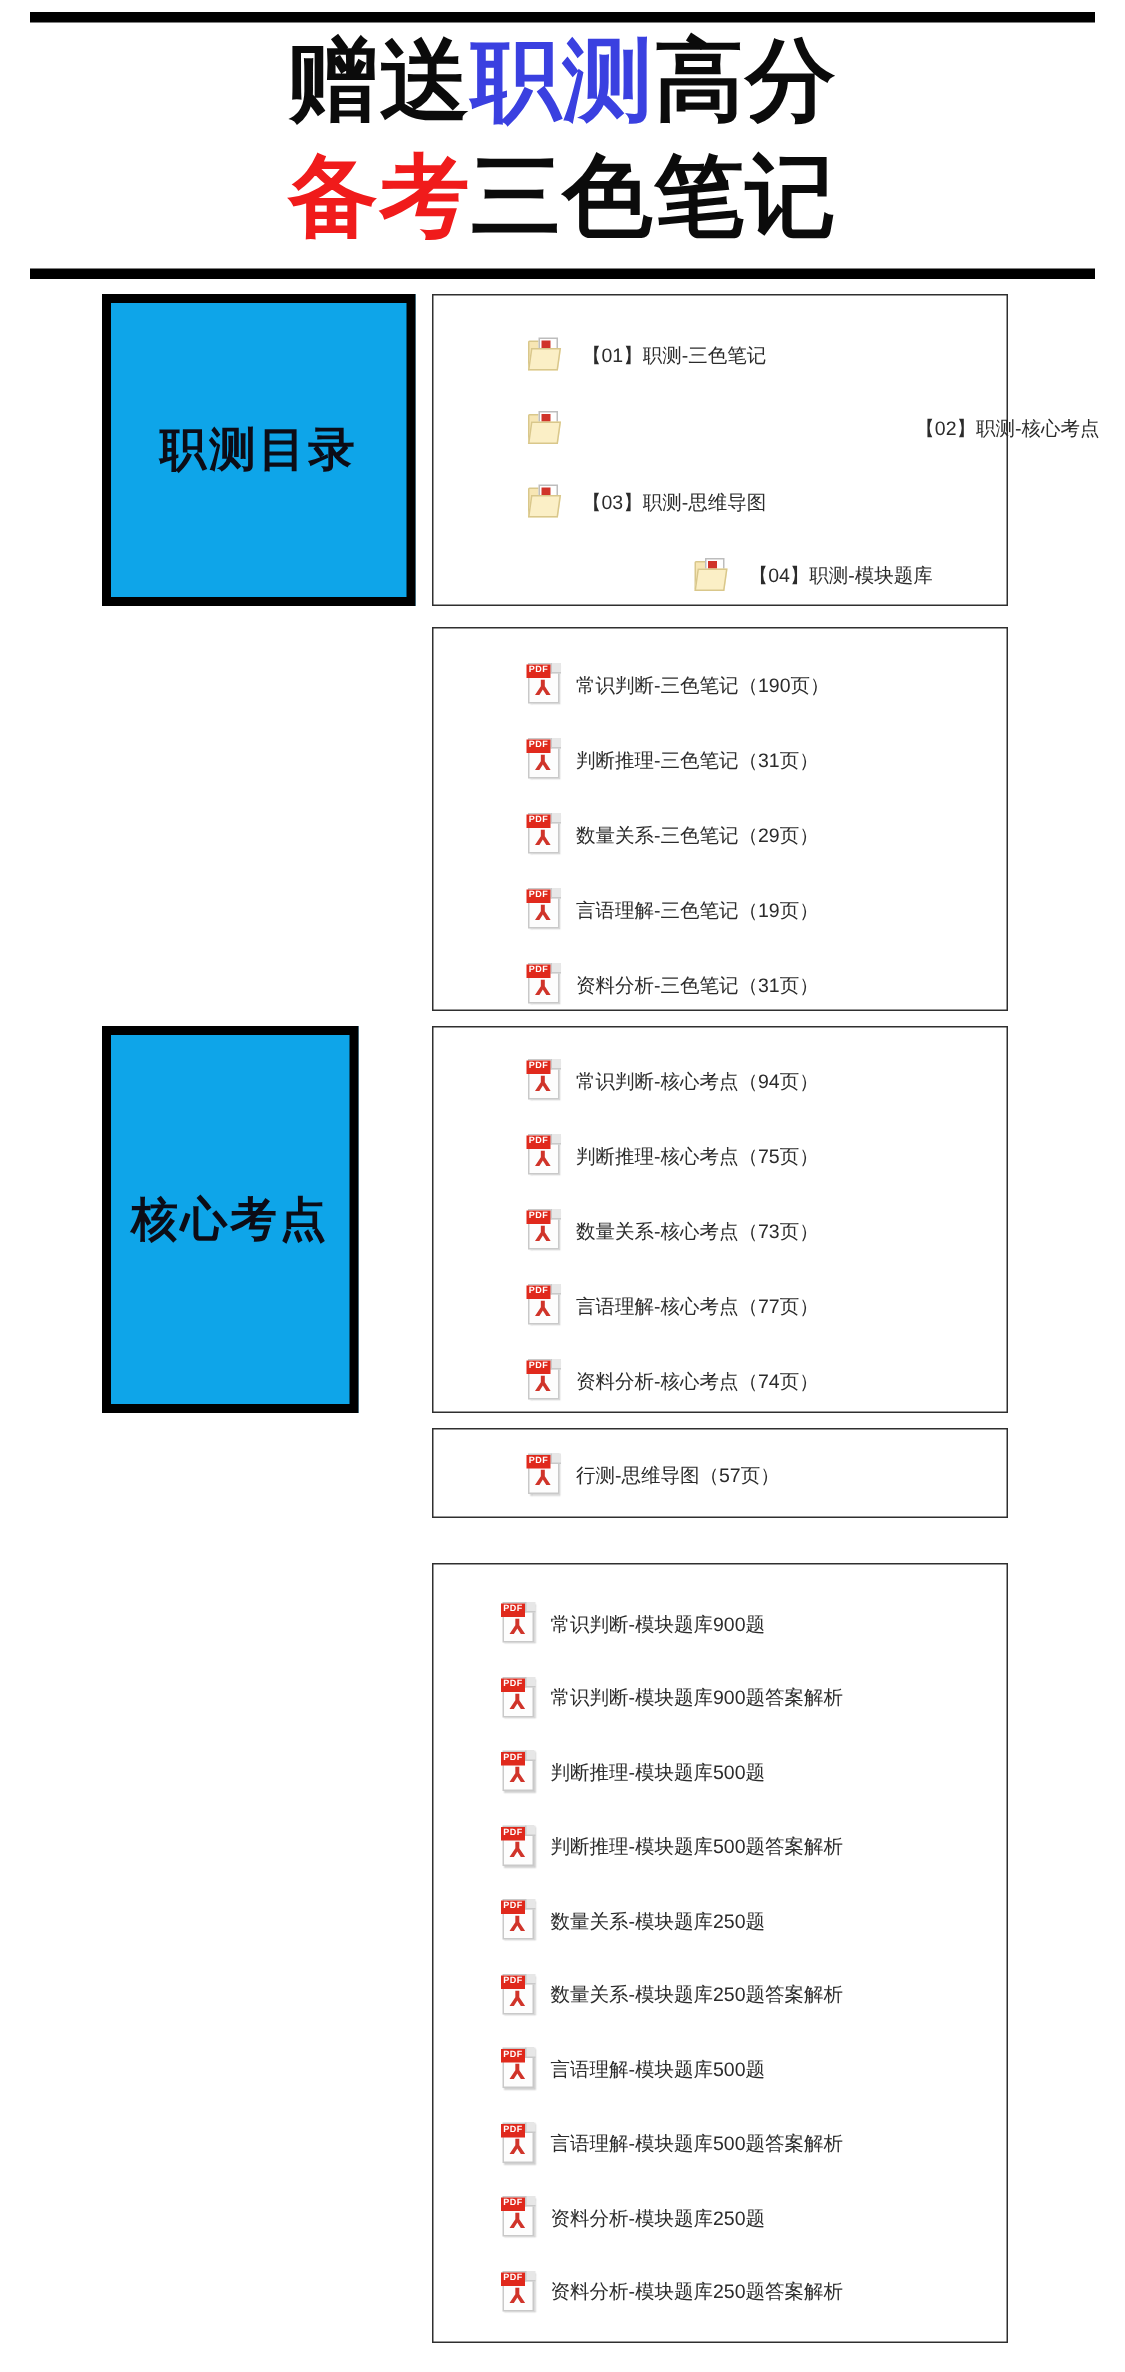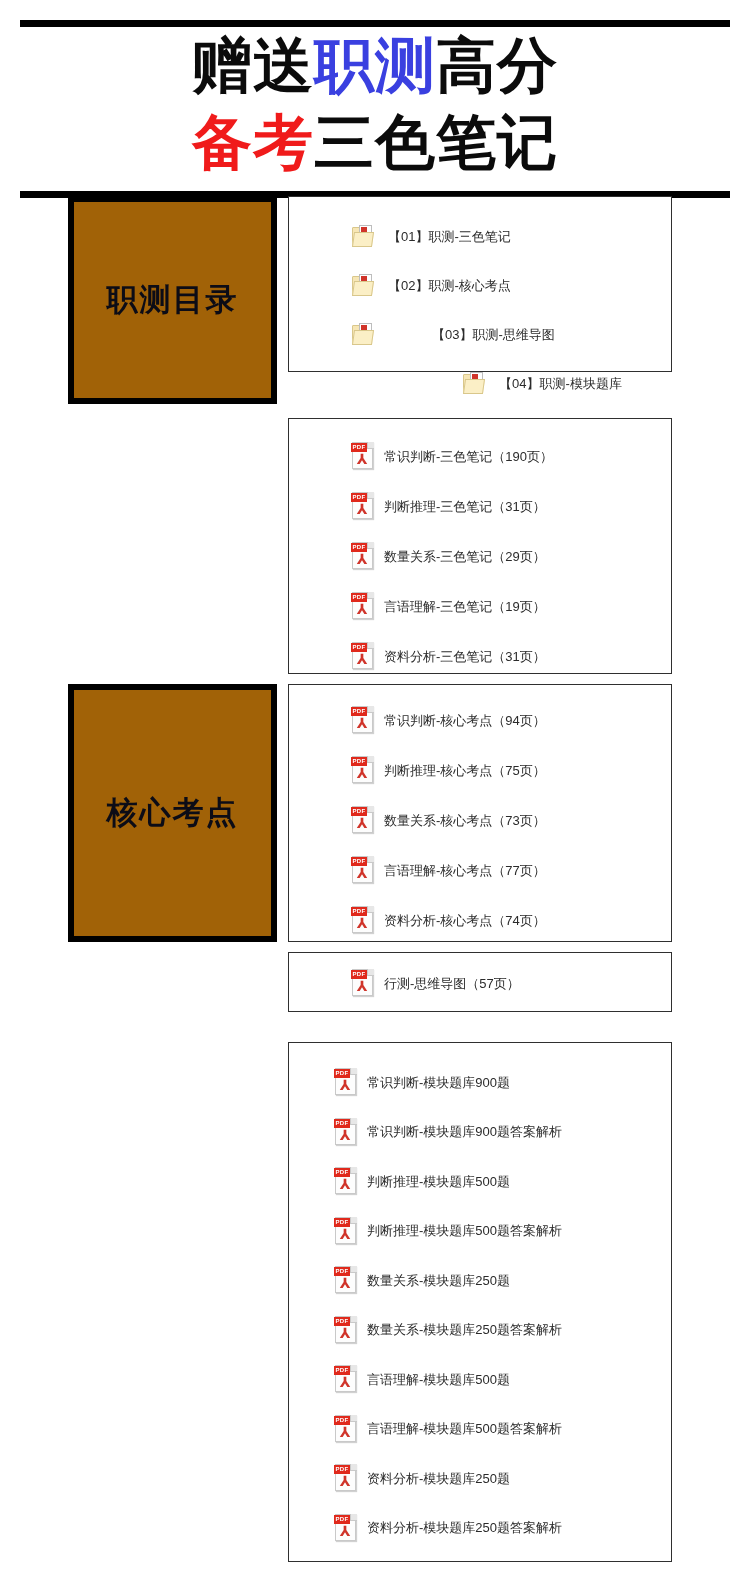--- a/index.html
+++ b/index.html
@@ -12,21 +12,21 @@
     height: 1581px;
     position: relative;
     font-family: "Liberation Sans", sans-serif;
     -webkit-font-smoothing: antialiased;
     overflow: hidden;
   }
 
   
   .banner {
     position: absolute;
-    left: 0; top: 12px;
+    left: 0; top: 0;
     width: 750px;
     height: 188px;
   }
   .rule {
     position: absolute;
     left: 20px;
     width: 710px;
     height: 7px;
     background: #000000;
   }
@@ -56,21 +56,21 @@
     position: absolute;
     left: 0;
     width: 750px;
   }
   .label-box {
     position: absolute;
     left: 68px;
     top: 0;
     box-sizing: border-box;
     border: 6px solid #000000;
-    background: #a16207;
+    background: #0ea5e9;
     display: flex;
     align-items: center;
     justify-content: center;
   }
   .label-text {
     font-family: "Liberation Serif", "DejaVu Serif", serif;
     font-weight: bold;
     font-size: 31px;
     letter-spacing: 2px;
     color: #0c0c16;
@@ -218,44 +218,44 @@
     </span>
   </div>
   <div class="rule rule-bottom"></div>
 </div>
 
 <div id="sections-root">
     <div class="section" style="top: 196px; height: 208px;">
       <div class="label-box" style="width: 209px; height: 208px;">
         <span class="label-text">职测目录</span>
       </div>
-      <div class="list-box" style="height: 176px;">
+      <div class="list-box" style="height: 208px;">
         <div class="file-row" style="top: 22px; padding-left: 62px;">
           <span class="folder-icon">
             <span class="back"></span>
             <span class="sheet">
               <span class="sheet-tag"></span>
               <span class="sheet-glyph">⅄</span>
             </span>
             <span class="front"></span>
           </span>
           <span class="file-label">【01】职测-三色笔记</span>
         </div>
-        <div class="file-row" style="top: 71px; padding-left: 62px;">
+        <div class="file-row" style="top: 71px; padding-left: 62px; justify-content: space-between;">
           <span class="folder-icon">
             <span class="back"></span>
             <span class="sheet">
               <span class="sheet-tag"></span>
               <span class="sheet-glyph">⅄</span>
             </span>
             <span class="front"></span>
           </span>
           <span class="file-label">【02】职测-核心考点</span>
         </div>
-        <div class="file-row" style="top: 120px; padding-left: 62px; gap: 44px;">
+        <div class="file-row" style="top: 120px; padding-left: 62px;">
           <span class="folder-icon">
             <span class="back"></span>
             <span class="sheet">
               <span class="sheet-tag"></span>
               <span class="sheet-glyph">⅄</span>
             </span>
             <span class="front"></span>
           </span>
           <span class="file-label">【03】职测-思维导图</span>
         </div>
@@ -315,21 +315,21 @@
             <span class="page"></span>
             <span class="fold"></span>
             <span class="tag">PDF</span>
             <span class="glyph">⅄</span>
           </span>
           <span class="file-label">资料分析-三色笔记（31页）</span>
         </div>
       </div>
     </div>
     <div class="section" style="top: 684px; height: 258px;">
-      <div class="label-box" style="width: 209px; height: 258px;">
+      <div class="label-box" style="width: 171px; height: 258px;">
         <span class="label-text">核心考点</span>
       </div>
       <div class="list-box" style="height: 258px;">
         <div class="file-row" style="top: 18px; padding-left: 62px;">
           <span class="pdf-icon">
             <span class="page"></span>
             <span class="fold"></span>
             <span class="tag">PDF</span>
             <span class="glyph">⅄</span>
           </span>

